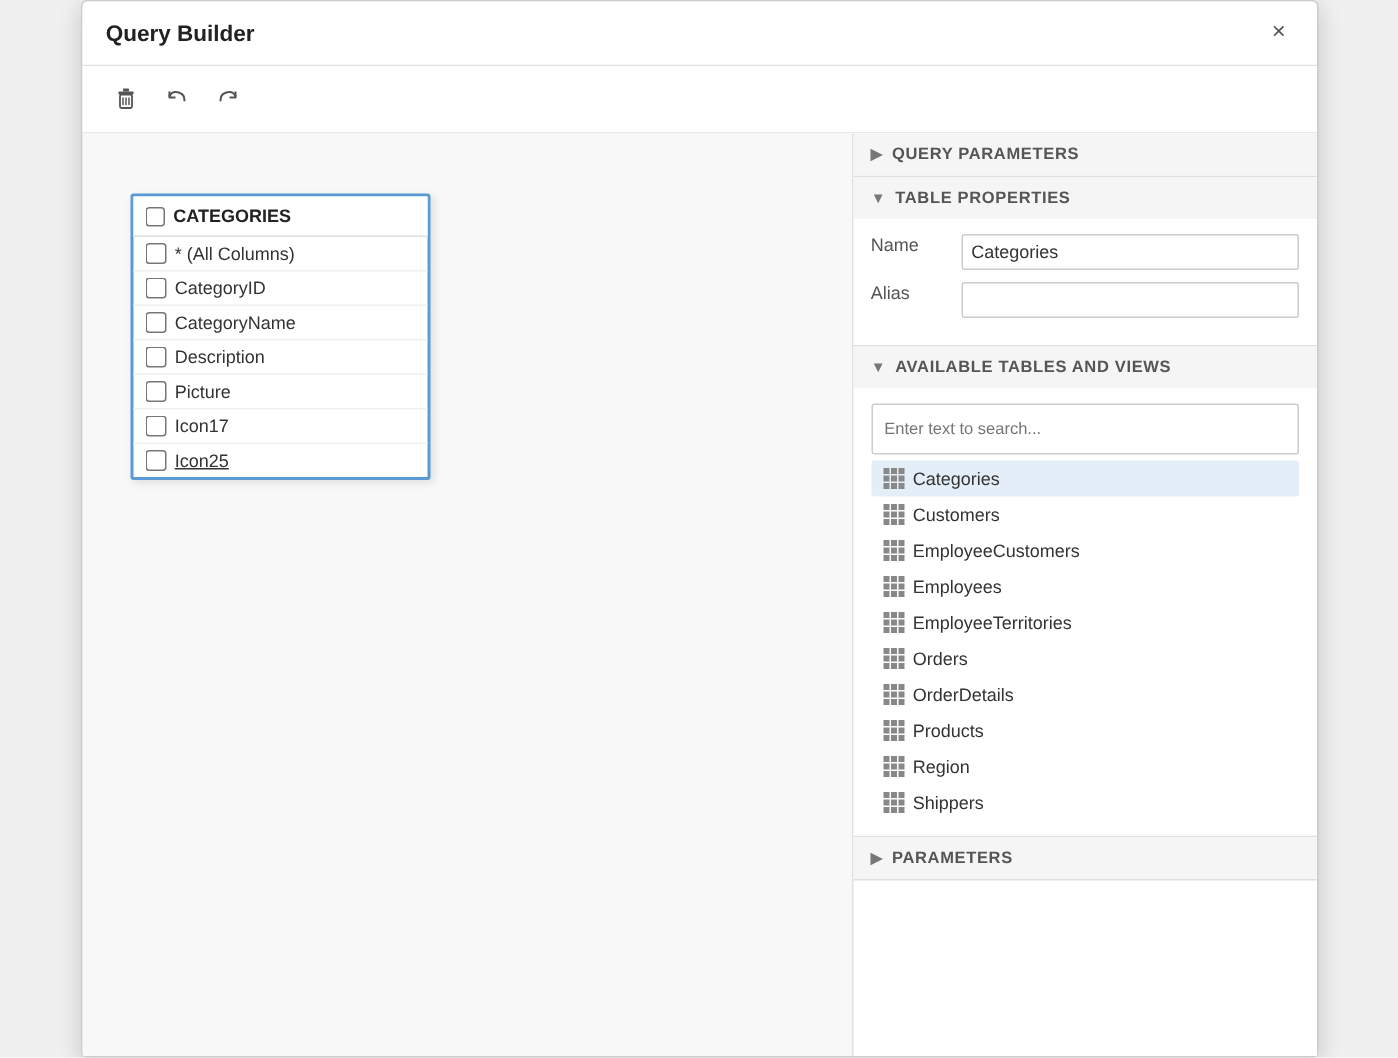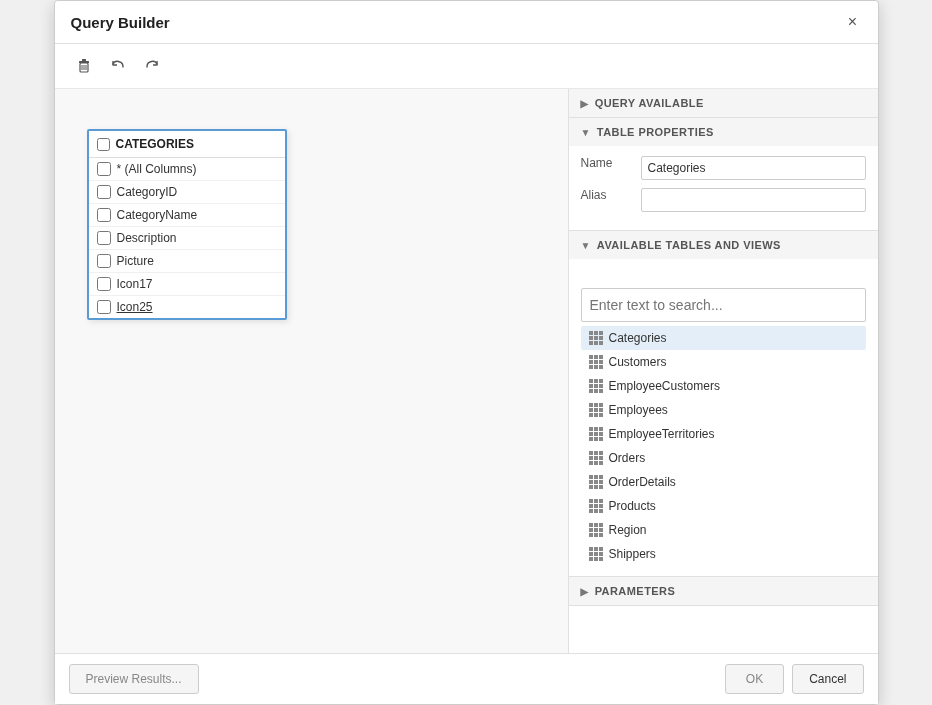--- a/index.html
+++ b/index.html
@@ -168,24 +168,23 @@
       font-size: 12px;
       background: #fff;
       color: #333;
     }
     .search-input {
       width: 100%;
       height: 28px;
       border: 1px solid #ccc;
       border-radius: 2px;
       padding: 16px 8px;
-      font-size: 14px;
+      font-size: 11px;
       color: #999;
       margin-bottom: 4px;
-      margin-top: 19px;
     }
     .tables-list {
       list-style: none;
     }
     .tables-list-item {
       display: flex;
       align-items: center;
       gap: 6px;
       padding: 5px 8px;
       font-size: 12px;
@@ -341,21 +340,21 @@
             </div>
           </div>
       </div>
     </div>
 
     <div class="right-panel">
 
       <div class="panel-section">
         <div class="panel-section-header">
           <span class="panel-toggle">▶</span>
-          <span>QUERY AVAILABLE</span>
+          <span>QUERY PARAMETERS</span>
         </div>
       </div>
 
       <div class="panel-section">
         <div class="panel-section-header">
           <span class="panel-toggle">▼</span>
           <span>TABLE PROPERTIES</span>
         </div>
         <div class="panel-section-body">
           <div class="prop-row">
@@ -523,22 +522,13 @@
 
       <div class="panel-section">
         <div class="params-section-header">
           <span class="panel-toggle">▶</span>
           <span>PARAMETERS</span>
         </div>
       </div>
     </div>
   </div>
 
-  <div class="dialog-footer">
-    <div class="footer-left">
-      <button class="btn-preview">Preview Results...</button>
-    </div>
-    <div class="footer-right">
-      <button class="btn-ok">OK</button>
-      <button class="btn-cancel">Cancel</button>
-    </div>
-  </div>
 </div>
 
 </body></html>

